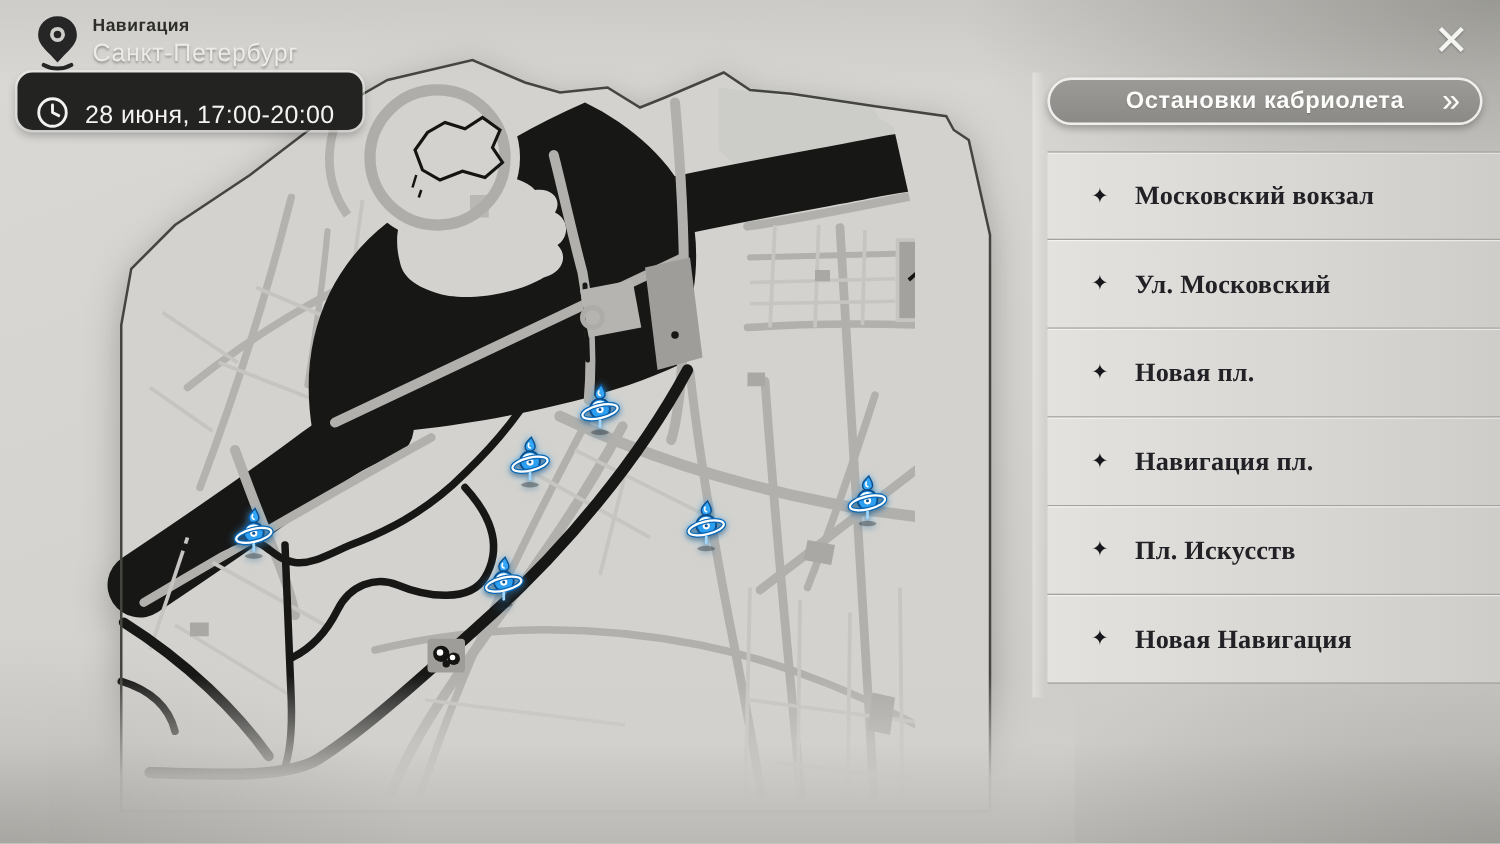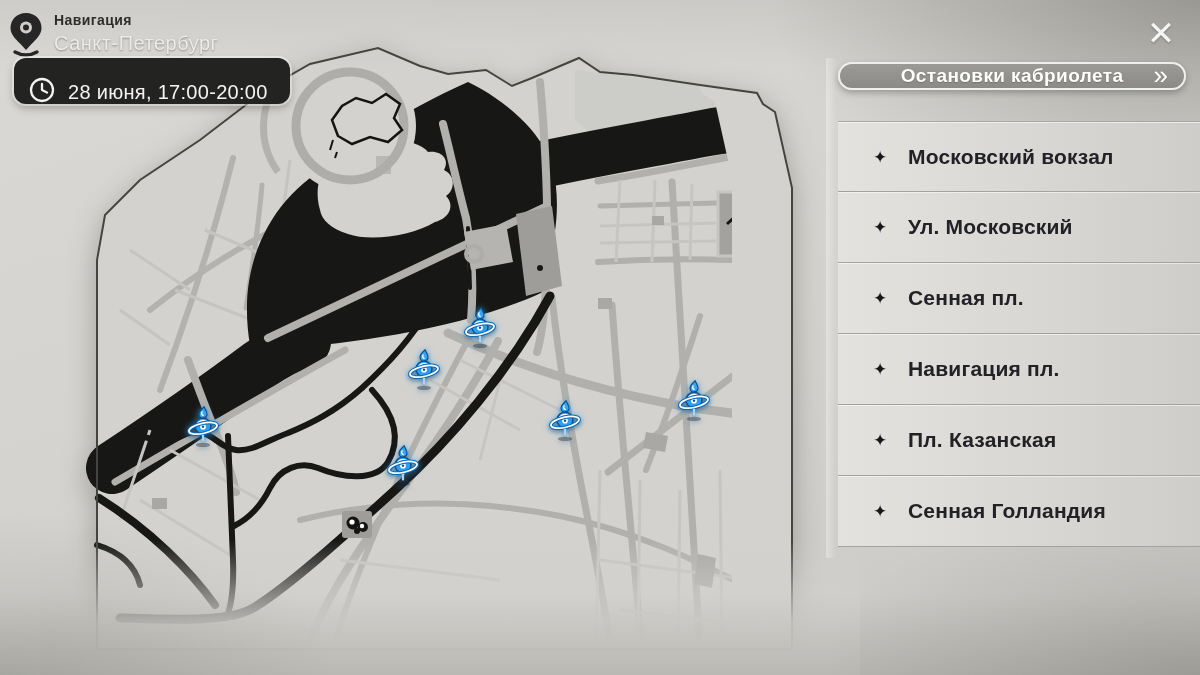--- a/index.html
+++ b/index.html
@@ -20,58 +20,58 @@
 
   
   .vignette{position:absolute;inset:0;pointer-events:none;z-index:40;
     background:
       radial-gradient(50% 42% at 100% 0%,rgba(60,60,54,.34),rgba(60,60,54,0) 72%),
       radial-gradient(45% 40% at 100% 100%,rgba(60,60,54,.20),rgba(60,60,54,0) 70%),
       radial-gradient(40% 35% at 0% 100%,rgba(60,60,54,.16),rgba(60,60,54,0) 70%),
       linear-gradient(180deg,rgba(70,70,64,.08) 0%,rgba(70,70,64,0) 10%,rgba(70,70,64,0) 88%,rgba(70,70,64,.16) 100%);}
 
   
-  .hdr{position:absolute;left:4px;top:8px;display:flex;align-items:flex-start;z-index:50;}
+  .hdr{position:absolute;left:24px;top:8px;display:flex;align-items:flex-start;z-index:50;}
   .pin{width:44px;height:50px;margin-top:2px;}
   .hdr-texts{margin-left:6px;margin-top:4px;}
   .nav-label{font-size:14px;font-weight:700;color:#2d2d2b;letter-spacing:.4px;}
   .city-name{font-size:20px;font-weight:400;color:#ecebe8;letter-spacing:.5px;margin-top:4px;
     text-shadow:0 1px 2px rgba(0,0,0,.35);}
   .time-badge{position:absolute;left:14px;top:58px;height:46px;min-width:250px;z-index:50;
     background:#232322;border-radius:12px;display:flex;align-items:flex-end;padding:0 22px 0 14px;
     box-shadow:0 0 0 2px rgba(255,255,255,.45),0 4px 8px rgba(0,0,0,.28);box-sizing:border-box;}
   .time-badge svg{flex:0 0 auto;}
   .time-text{color:#f4f3f1;font-size:20px;font-weight:500;margin-left:12px;letter-spacing:.3px;white-space:nowrap;}
 
   .close-btn{position:absolute;left:1138px;top:10px;width:46px;height:46px;z-index:50;
     display:flex;align-items:center;justify-content:center;cursor:pointer;
     color:#f5f5f3;font-size:34px;font-weight:300;line-height:1;
     text-shadow:0 1px 2px rgba(0,0,0,.3);font-family:"DejaVu Sans",sans-serif;}
 
   
   .panel-edge{position:absolute;left:826px;top:58px;width:10px;height:500px;z-index:45;
     background:linear-gradient(90deg,rgba(255,255,255,.35),rgba(255,255,255,0));}
-  .panel-title{position:absolute;left:838px;top:62px;width:348px;height:28px;z-index:50;
+  .panel-title{position:absolute;left:838px;top:62px;width:348px;height:38px;z-index:50;
     background:linear-gradient(180deg,#9b9a96 0%,#8b8a86 100%);
     border:2px solid rgba(255,255,255,.85);border-radius:21px;box-sizing:border-box;
     display:flex;align-items:center;justify-content:center;cursor:pointer;
     box-shadow:0 3px 6px rgba(0,0,0,.25);}
   .panel-title-text{color:#fdfdfc;font-size:19px;font-weight:600;letter-spacing:.4px;
     text-shadow:0 1px 1px rgba(0,0,0,.2);}
   .panel-title .chev{position:absolute;right:16px;top:50%;transform:translateY(-54%);
     color:#fdfdfc;font-size:26px;font-weight:400;line-height:1;}
 
   .stop-list{position:absolute;left:838px;top:121px;width:362px;z-index:50;}
   .stop-row{height:71px;box-sizing:border-box;display:flex;align-items:center;padding-left:22px;
     background:linear-gradient(90deg,#e3e2df 0%,#d8d7d3 55%,#cecdc9 100%);
     border-bottom:1px solid #a2a29e;box-shadow:inset 0 1px 0 rgba(255,255,255,.55);cursor:pointer;}
   .stop-row:first-child{border-top:1px solid #a8a8a4;}
   .stop-star{width:40px;text-align:center;font-size:17px;color:#17171b;flex:0 0 auto;
     font-family:"DejaVu Sans",sans-serif;}
-  .stop-label{font-size:21px;font-weight:700;color:#212126;letter-spacing:.2px;margin-left:8px;white-space:nowrap;}
+  .stop-label{font-size:21px;font-weight:700;color:#212126;letter-spacing:.2px;margin-left:8px;white-space:nowrap;font-family:Liberation Serif, serif;}
 </style>
 </head>
 <body>
 
 <div class="stage">
 
   <div class="map-wrap">
     <svg class="map-svg" width="780" height="650" viewBox="0 0 780 650">
       <defs>
         <clipPath id="mapclip">
@@ -317,29 +317,29 @@
     <div class="stop-row">
       <span class="stop-star">✦</span>
       <span class="stop-label">Московский вокзал</span>
     </div>
     <div class="stop-row">
       <span class="stop-star">✦</span>
       <span class="stop-label">Ул. Московский</span>
     </div>
     <div class="stop-row">
       <span class="stop-star">✦</span>
-      <span class="stop-label">Сенная пл.</span>
+      <span class="stop-label">Новая пл.</span>
     </div>
     <div class="stop-row">
       <span class="stop-star">✦</span>
       <span class="stop-label">Навигация пл.</span>
     </div>
     <div class="stop-row">
       <span class="stop-star">✦</span>
-      <span class="stop-label">Пл. Казанская</span>
-    </div>
-    <div class="stop-row">
-      <span class="stop-star">✦</span>
-      <span class="stop-label">Сенная Голландия</span>
+      <span class="stop-label">Пл. Искусств</span>
+    </div>
+    <div class="stop-row">
+      <span class="stop-star">✦</span>
+      <span class="stop-label">Новая Навигация</span>
     </div>
   </div>
 
 </div>
 
 </body></html>

